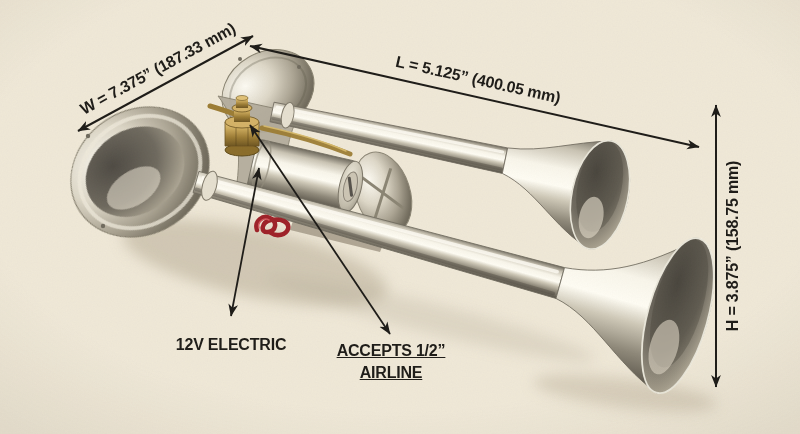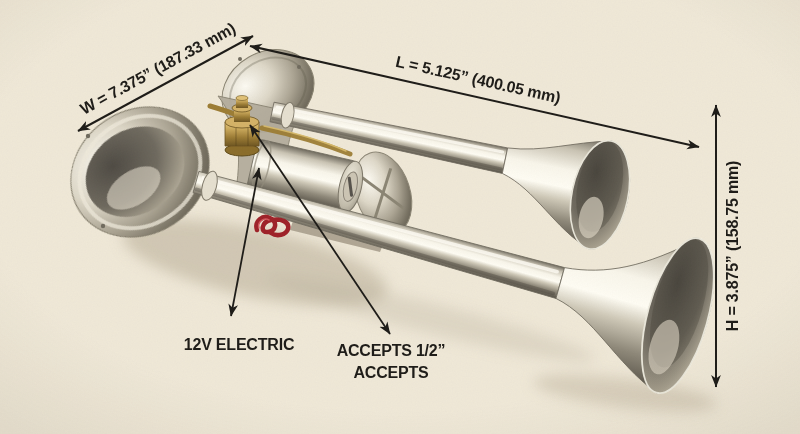--- a/index.html
+++ b/index.html
@@ -12,22 +12,22 @@
   svg.scene{position:absolute;left:0;top:0;}
   .dim, .callout{
     position:absolute;white-space:nowrap;
     font-weight:700;font-size:16px;letter-spacing:-0.2px;
     color:#1f1d19;text-align:center;
   }
   .dim-w{left:158px;top:69px;transform:translate(-50%,-50%) rotate(-28.5deg);}
   .dim-l{left:478px;top:80px;transform:translate(-50%,-50%) rotate(12.7deg);}
   .dim-h{left:733px;top:246px;transform:translate(-50%,-50%) rotate(-90deg);}
   .callout{line-height:22px;}
-  .callout-valve{left:239px;top:345px;transform:translate(-50%,-50%);}
-  .callout-airline{left:391px;top:362px;transform:translate(-50%,-50%);}
+  .callout-valve{left:231px;top:345px;transform:translate(-50%,-50%);}
+  .callout-airline{left:391px;top:362px;transform:translate(-50%,-50%);text-decoration:underline;}
 </style>
 </head>
 <body>
 
 <div class="stage">
 
   <svg class="scene" width="800" height="434" viewBox="0 0 800 434" aria-label="dual-trumpet-air-horn">
     <defs>
       <linearGradient id="tubeGrad" x1="0" y1="0" x2="0" y2="1">
         <stop offset="0" stop-color="#6d685c"></stop>
@@ -196,16 +196,16 @@
 
   <div class="dim dim-w">W = 7.375” (187.33 mm)</div>
   <div class="dim dim-l">L = 5.125” (400.05 mm)</div>
   <div class="dim dim-h">H = 3.875” (158.75 mm)</div>
 
   <div class="callout callout-valve">
     <div>12V ELECTRIC</div>
   </div>
   <div class="callout callout-airline">
     <div>ACCEPTS 1/2”</div>
-    <div>ACCEPTS</div>
+    <div>AIRLINE</div>
   </div>
 
 </div>
 
 </body></html>

